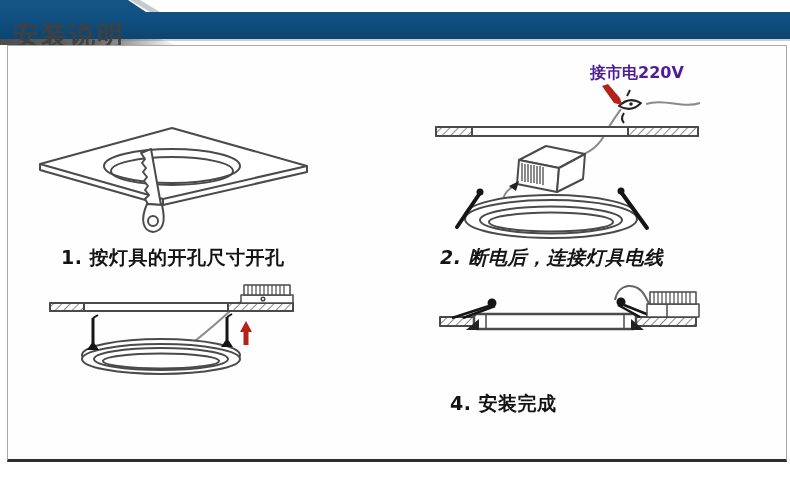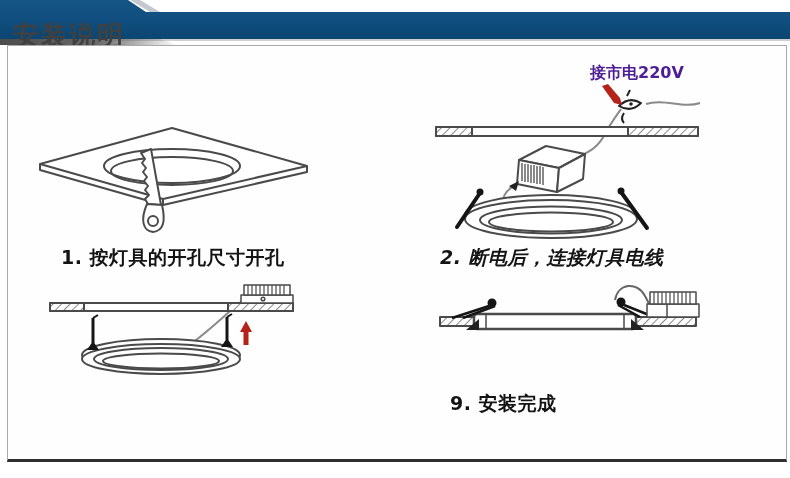--- a/index.html
+++ b/index.html
@@ -170,17 +170,17 @@
         <rect x="647" y="304" width="52" height="13" fill="#ffffff"></rect>
         <rect x="650" y="292" width="46" height="12" fill="#ffffff"></rect>
         <path stroke-width="1.2" d="M654,292 v12 M658,292 v12 M662,292 v12 M666,292 v12 M670,292 v12 M674,292 v12 M678,292 v12 M682,292 v12 M686,292 v12 M690,292 v12"></path>
         <path d="M667,304 v13"></path>
       </g>
     </g>
   </svg>
 
   <div class="caption cap1">1. 按灯具的开孔尺寸开孔</div>
   <div class="caption cap2">2. 断电后，连接灯具电线</div>
-  <div class="caption cap4">9. 安装完成</div>
+  <div class="caption cap4">4. 安装完成</div>
 
   <div class="mains-label">接市电220V</div>
 
 </div>
 
 </body></html>

